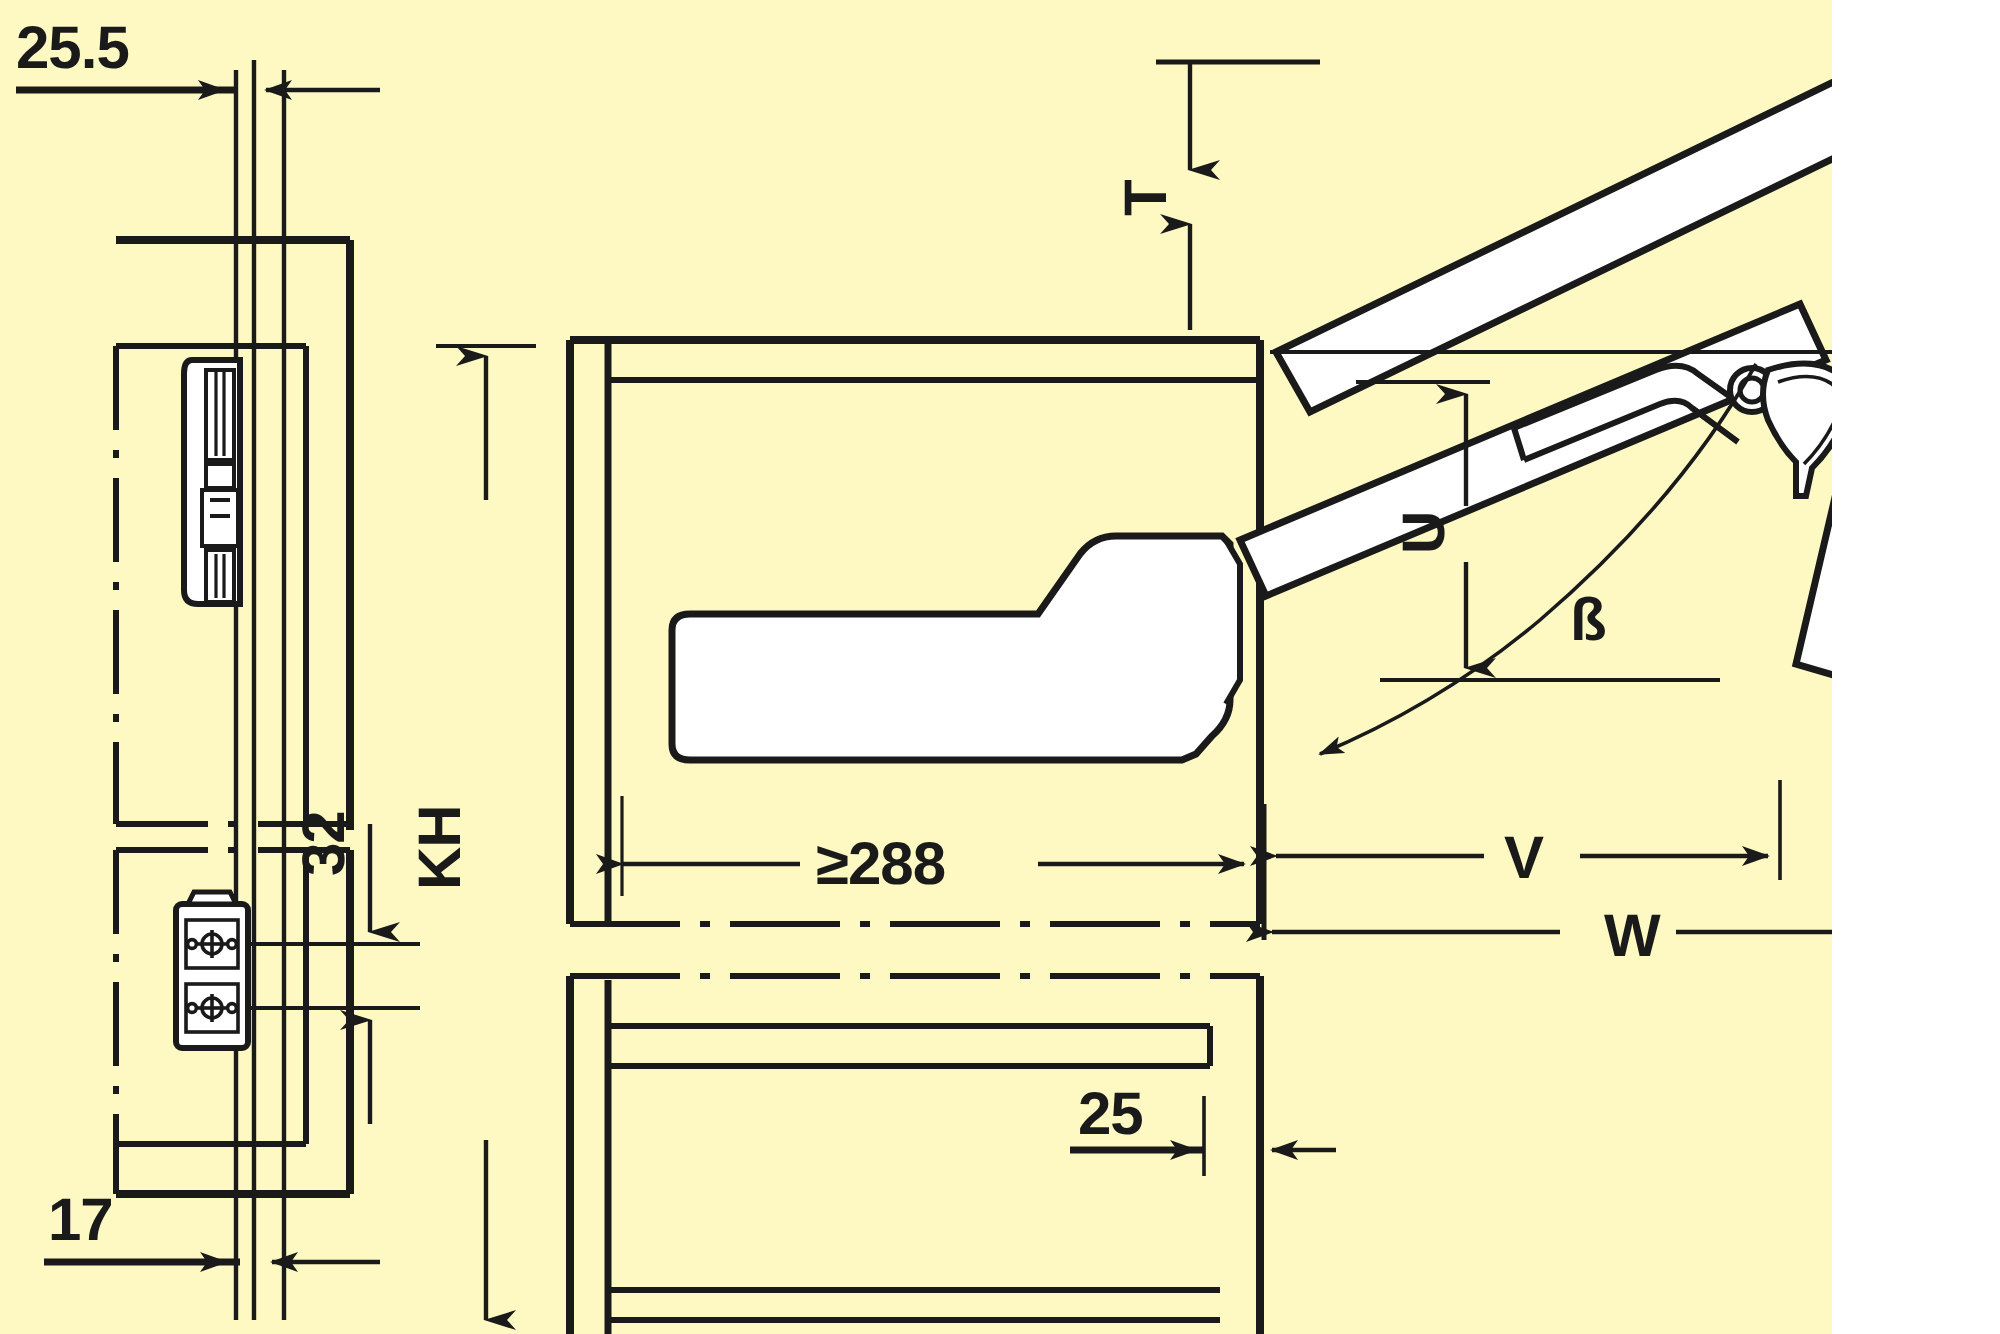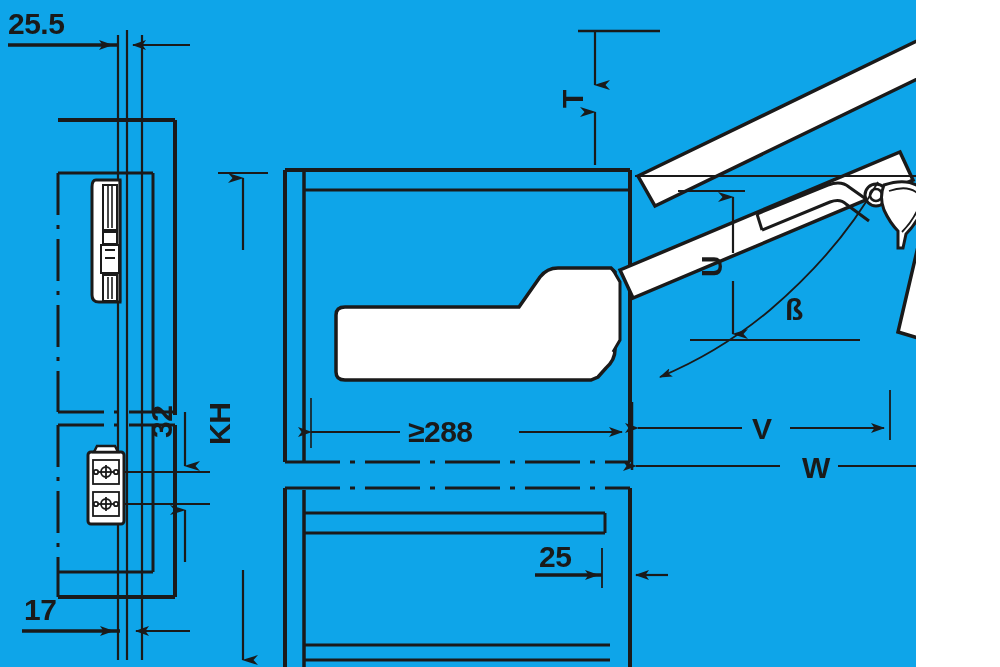--- a/index.html
+++ b/index.html
@@ -7,21 +7,21 @@
     padding: 0;
     background: #ffffff;
   }
   body {
     font-family: "Liberation Sans", sans-serif;
   }
   #stage {
     position: relative;
     width: 916px;
     height: 667px;
-    background: #0ea5e9;
+    background: #fef9c3;
     overflow: hidden;
   }
   #stage svg {
     position: absolute;
     left: 0;
     top: 0;
   }
   .dimtext {
     font-family: "Liberation Sans", sans-serif;
     font-weight: bold;

